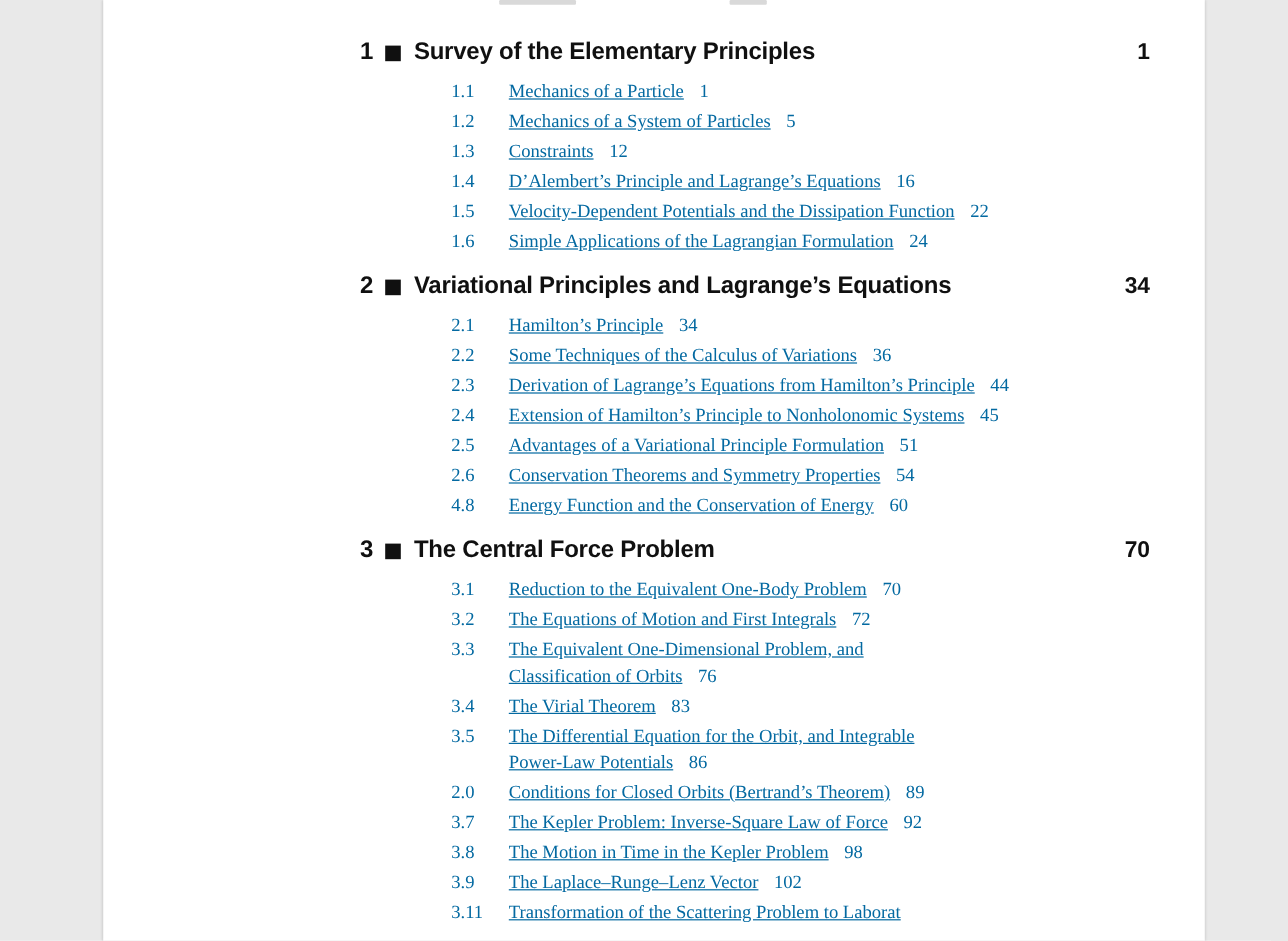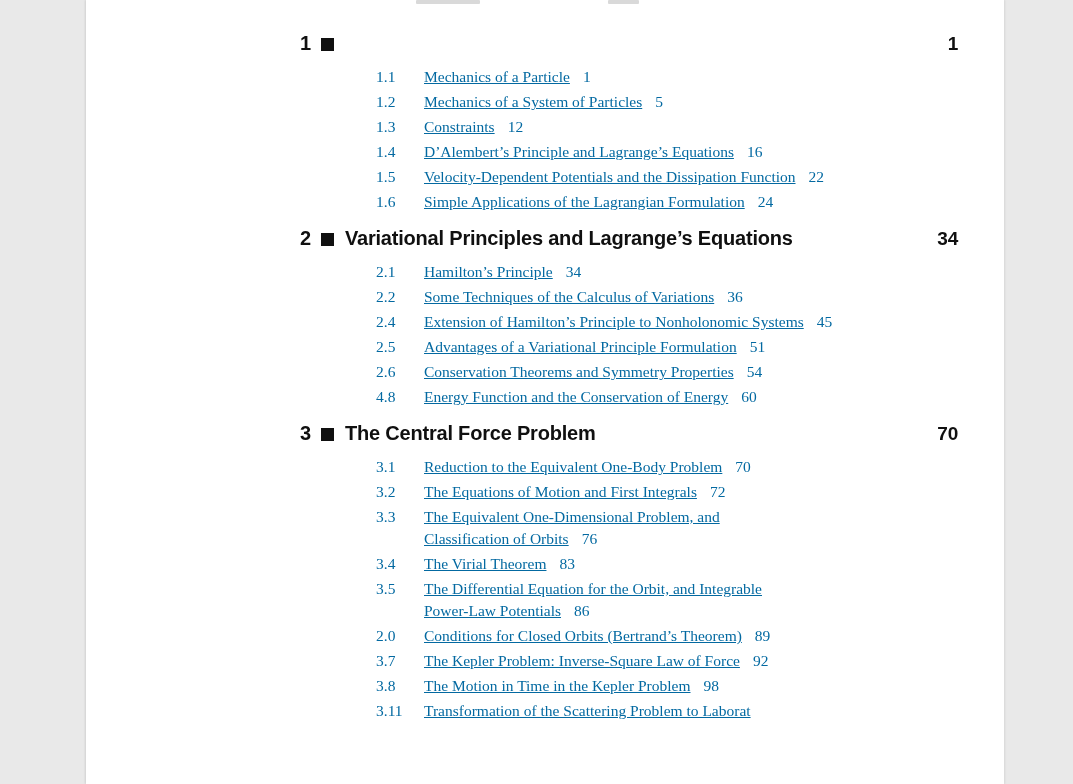--- a/index.html
+++ b/index.html
@@ -76,20 +76,21 @@
 
 <div class="paper">
   <div class="artifact a1"></div>
   <div class="artifact a2"></div>
   <main class="toc" id="toc-root">
   <section class="chapter">
     <header class="chap-head">
       <div class="chap-left">
         <span class="chap-num">1</span>
         <span class="chap-square"></span>
+        <span class="chap-title">Survey of the Elementary Principles</span>
       </div>
       <span class="chap-page">1</span>
     </header>
     <div class="sections">
   <div class="sec-row">
     <span class="sec-num">1.1</span>
     <span class="sec-text"><span class="sec-title">Mechanics of a Particle</span><span class="sec-page">1</span></span>
   </div>
 
   <div class="sec-row">
@@ -132,20 +133,24 @@
   <div class="sec-row">
     <span class="sec-num">2.1</span>
     <span class="sec-text"><span class="sec-title">Hamilton’s Principle</span><span class="sec-page">34</span></span>
   </div>
 
   <div class="sec-row">
     <span class="sec-num">2.2</span>
     <span class="sec-text"><span class="sec-title">Some Techniques of the Calculus of Variations</span><span class="sec-page">36</span></span>
   </div>
 
+  <div class="sec-row">
+    <span class="sec-num">2.3</span>
+    <span class="sec-text"><span class="sec-title">Derivation of Lagrange’s Equations from Hamilton’s Principle</span><span class="sec-page">44</span></span>
+  </div>
 
   <div class="sec-row">
     <span class="sec-num">2.4</span>
     <span class="sec-text"><span class="sec-title">Extension of Hamilton’s Principle to Nonholonomic Systems</span><span class="sec-page">45</span></span>
   </div>
 
   <div class="sec-row">
     <span class="sec-num">2.5</span>
     <span class="sec-text"><span class="sec-title">Advantages of a Variational Principle Formulation</span><span class="sec-page">51</span></span>
   </div>
@@ -207,20 +212,24 @@
   <div class="sec-row">
     <span class="sec-num">3.7</span>
     <span class="sec-text"><span class="sec-title">The Kepler Problem: Inverse-Square Law of Force</span><span class="sec-page">92</span></span>
   </div>
 
   <div class="sec-row">
     <span class="sec-num">3.8</span>
     <span class="sec-text"><span class="sec-title">The Motion in Time in the Kepler Problem</span><span class="sec-page">98</span></span>
   </div>
 
+  <div class="sec-row">
+    <span class="sec-num">3.9</span>
+    <span class="sec-text"><span class="sec-title">The Laplace–Runge–Lenz Vector</span><span class="sec-page">102</span></span>
+  </div>
 
 
   <div class="sec-row">
     <span class="sec-num">3.11</span>
     <span class="sec-text"><span class="sec-title">Transformation of the Scattering Problem to Laborat</span><span class="sec-page"></span></span>
   </div>
 </div>
   </section>
 </main>
 </div>

